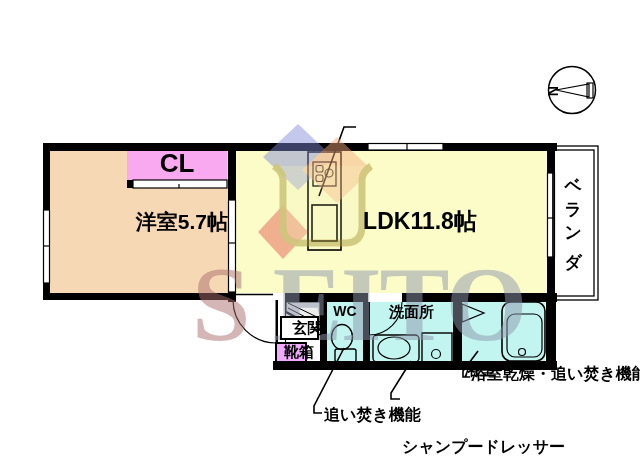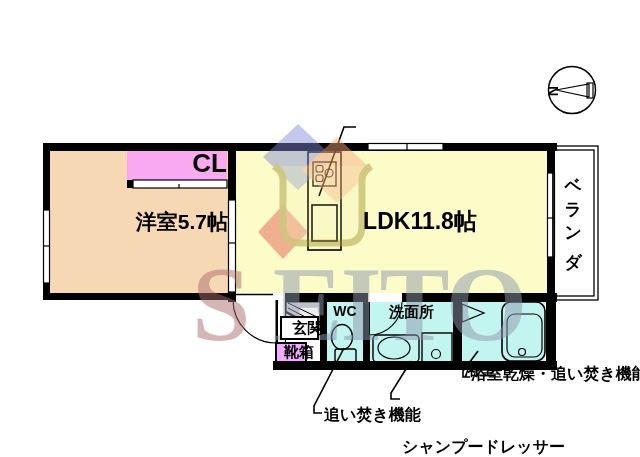--- a/index.html
+++ b/index.html
@@ -131,21 +131,21 @@
       <tspan fill="#aa6f6f">S</tspan>
       <tspan fill="#8d97ab">EITO</tspan>
     </text>
   </svg>
 
 
   <div class="lbl b" style="left:50px;top:210px;width:178px;text-align:right;font-size:21px;">洋室5.7帖</div>
 
   <div class="lbl b" style="left:300px;top:209px;width:240px;text-align:center;font-size:23px;">LDK11.8帖</div>
 
-  <div class="lbl" style="left:127px;top:149px;width:100px;text-align:right;font-size:26px;font-weight:600;">CL</div>
+  <div class="lbl" style="left:127px;top:149px;width:100px;text-align:center;font-size:26px;font-weight:600;">CL</div>
 
   <div class="lbl b vert" style="left:563px;top:166px;height:120px;font-size:17px;">ベランダ</div>
 
   <div class="lbl b box" style="left:280px;top:316px;width:39px;height:24px;font-size:15px;background:#fff;">玄関</div>
 
   <div class="lbl b box" style="left:275px;top:342px;width:32px;height:21px;font-size:15px;background:#f0abfc;">靴箱</div>
 
   <div class="lbl b" style="left:327px;top:304px;width:36px;text-align:center;font-size:14px;">WC</div>
 
   <div class="lbl b" style="left:370px;top:304px;width:83px;text-align:center;font-size:15px;">洗面所</div>

